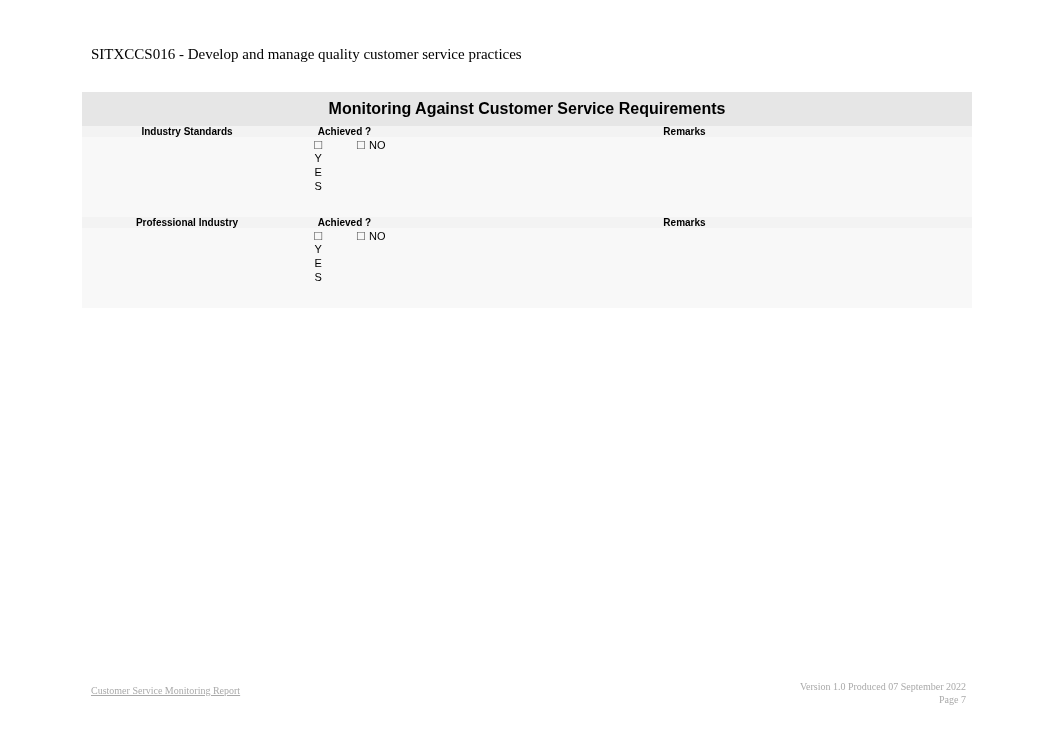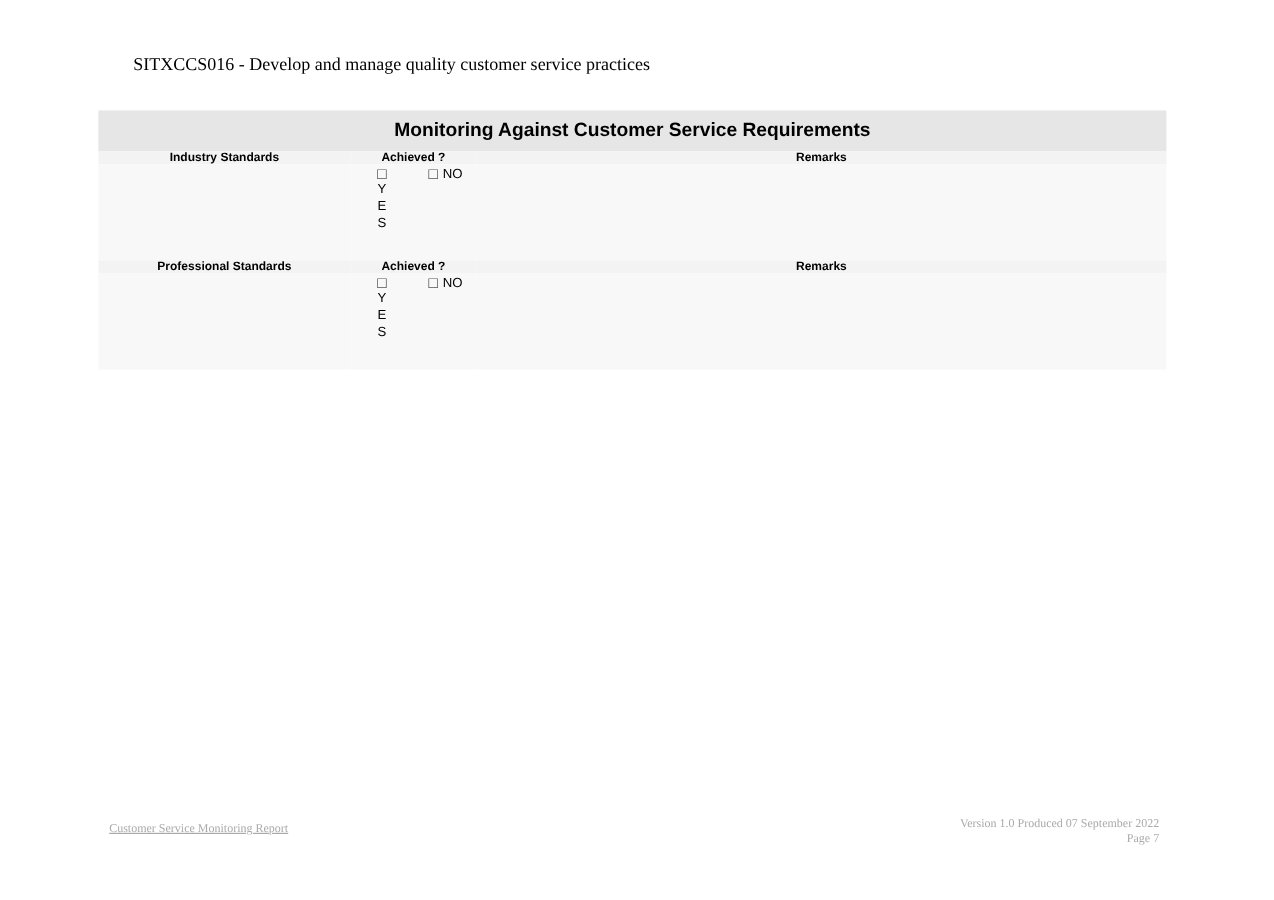--- a/index.html
+++ b/index.html
@@ -11,21 +11,20 @@
     position: relative;
     color: #000;
   }
   .header-title {
     position: absolute;
     top: 46px;
     left: 91px;
     font-family: "Times New Roman", serif;
     font-size: 15px;
     color: #000;
-    margin-left: 20px;
   }
   .table-container {
     position: absolute;
     top: 92px;
     left: 82px;
     width: 890px;
   }
   .main-table {
     width: 100%;
     border-collapse: collapse;
@@ -142,21 +141,21 @@
                 <span class="no-label">NO</span>
               </td>
             </tr>
           </tbody>
             </table>
         </td>
         <td class="body-cell"></td>
       </tr>
 
       <tr>
-        <td class="header-cell">Professional Standards</td>
+        <td class="header-cell">Professional Industry</td>
         <td class="header-cell">Achieved ?</td>
         <td class="header-cell">Remarks</td>
       </tr>
       <tr>
         <td class="body-cell"></td>
         <td class="body-cell">
           <table class="achieved-inner">
             <tbody>
                 <tr>
               <td style="width:50%;">

